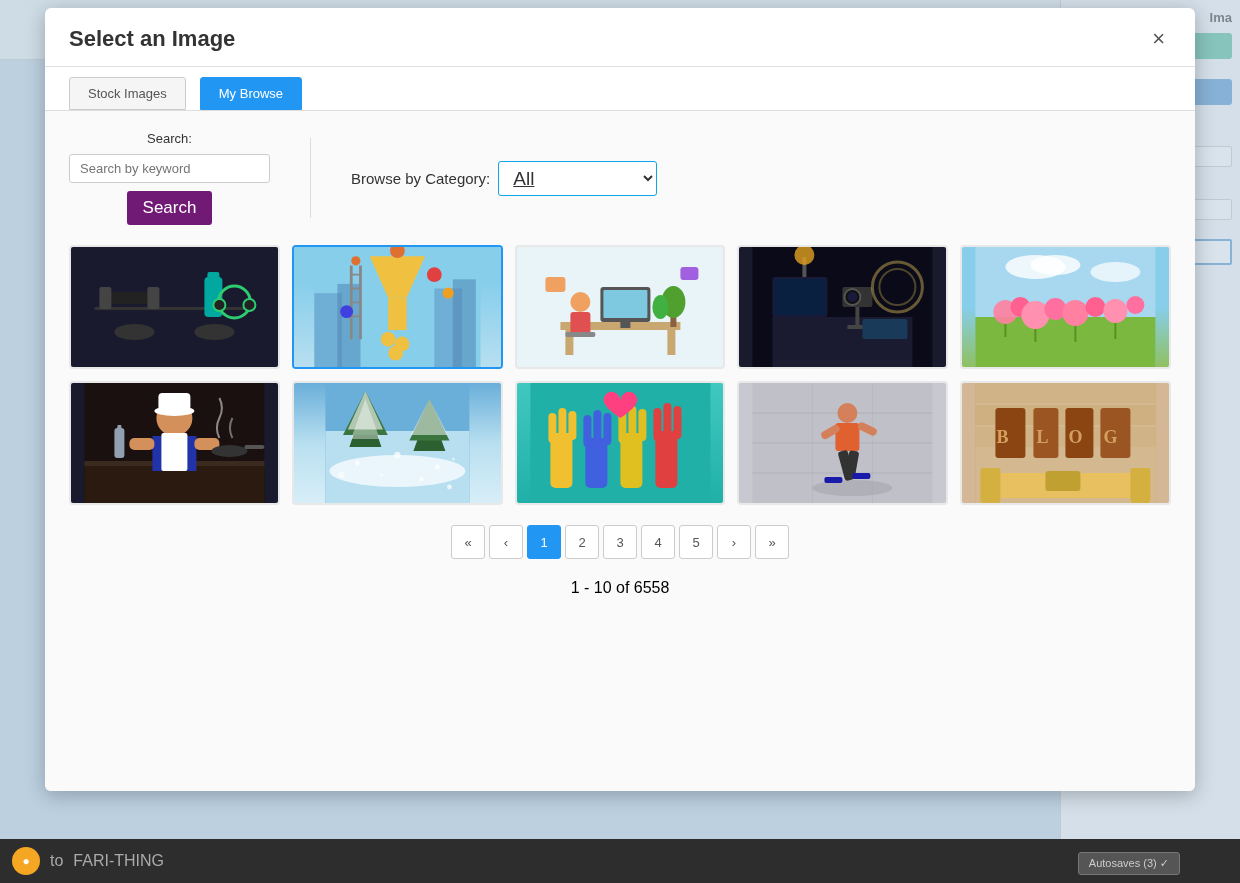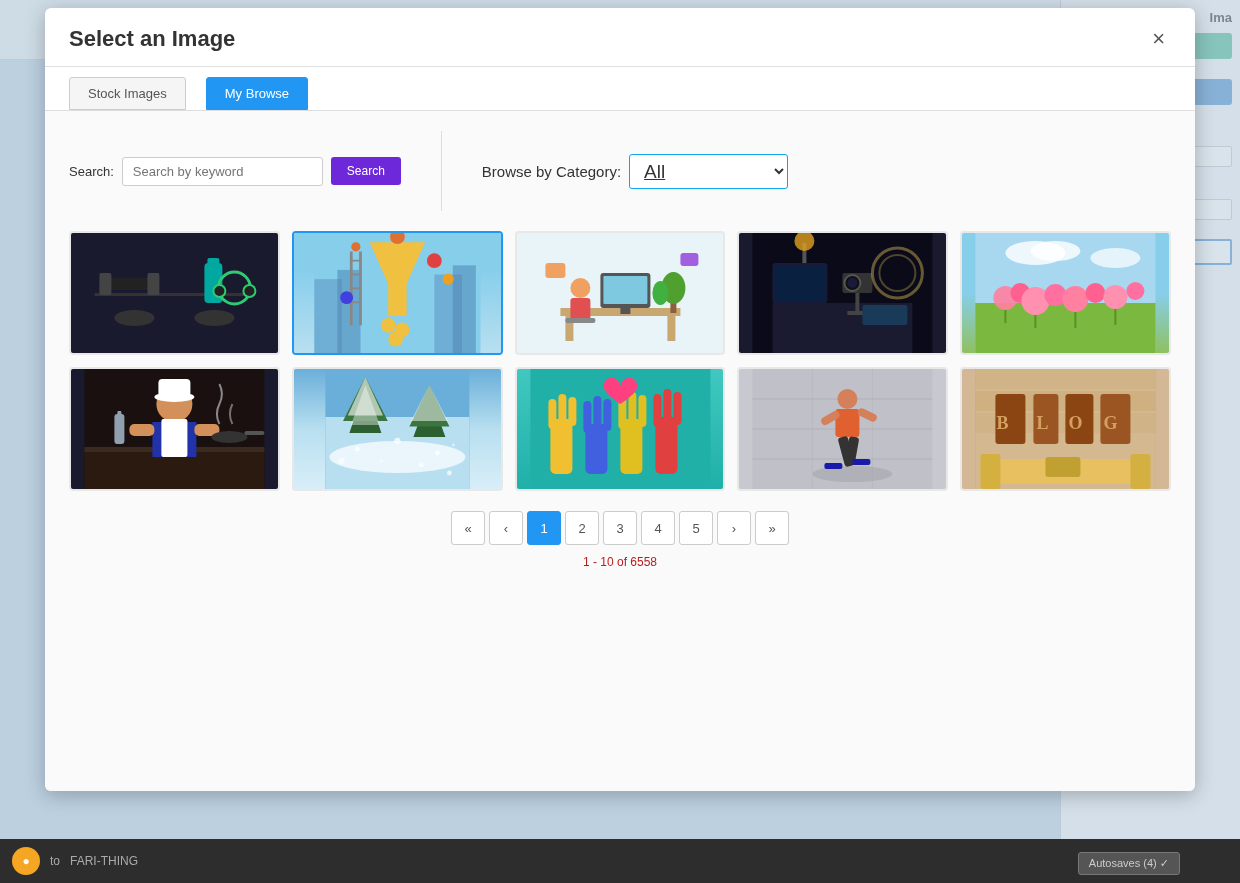--- a/index.html
+++ b/index.html
@@ -100,21 +100,21 @@
     }
 
     .tab-btn {
       padding: 8px 18px;
       border: 1px solid #ccc;
       background: #f5f5f5;
       color: #555;
       font-size: 13px;
       cursor: pointer;
       border-radius: 3px 3px 0 0;
-      margin-right: 20px;
+      margin-right: 14px;
     }
 
     .tab-btn.active {
       background: #2196F3;
       color: white;
       border-color: #2196F3;
     }
 
     .modal-body {
       padding: 20px 24px;
@@ -126,43 +126,44 @@
       display: flex;
       align-items: center;
       gap: 30px;
       margin-bottom: 20px;
     }
 
     .search-section {
       display: flex;
       align-items: center;
       gap: 8px;
+      flex-direction: column;
     }
 
     .search-label {
       font-size: 13px;
       color: #333;
       font-weight: 500;
     }
 
     .search-input {
       border: 1px solid #ccc;
       padding: 6px 10px;
       font-size: 13px;
       border-radius: 3px;
       width: 201px;
       color: #999;
     }
 
     .search-btn {
-      background: #6d28d9;
+      background: #701a75;
       color: white;
       border: none;
       padding: 7px 16px;
-      font-size: 12px;
+      font-size: 17px;
       border-radius: 3px;
       cursor: pointer;
     }
 
     .category-section {
       display: flex;
       align-items: center;
       gap: 8px;
     }
 
@@ -300,23 +301,23 @@
     }
 
     .page-btn.active {
       background: #2196F3;
       color: white;
       border-color: #2196F3;
     }
 
     .pagination-info {
       text-align: center;
-      font-size: 12px;
-      color: #b91c1c;
-      margin-top: 10px;
+      font-size: 16px;
+      color: #000000;
+      margin-top: 20px;
     }
 
     .right-partial-content {
       position: absolute;
       top: 0;
       right: 0;
       width: 180px;
       height: 883px;
       background: #f5f7fa;
       border-left: 1px solid #c8d0d8;
@@ -405,21 +406,21 @@
       height: 44px;
       background: #2d2d2d;
       display: flex;
       align-items: center;
       padding: 0 12px;
       gap: 10px;
     }
 
     .bottom-bar-text {
       color: #aaa;
-      font-size: 12px;
+      font-size: 16px;
       text-align: right;
     }
 
     .autosave-btn {
       position: absolute;
       right: 60px;
       bottom: 8px;
       background: #555;
       color: #ccc;
       border: 1px solid #777;
@@ -814,16 +815,16 @@
 
     </div>
   </div>
 </div>
 
 <div class="bottom-bar">
   <div class="bottom-icon">●</div>
   <span class="bottom-bar-text">to</span>
   <span class="bottom-bar-text">FARI-THING</span>
   <div class="autosave-btn">
-    <span>Autosaves (4)</span>
+    <span>Autosaves (3)</span>
     <span>✓</span>
   </div>
 </div>
 
 </body></html>

